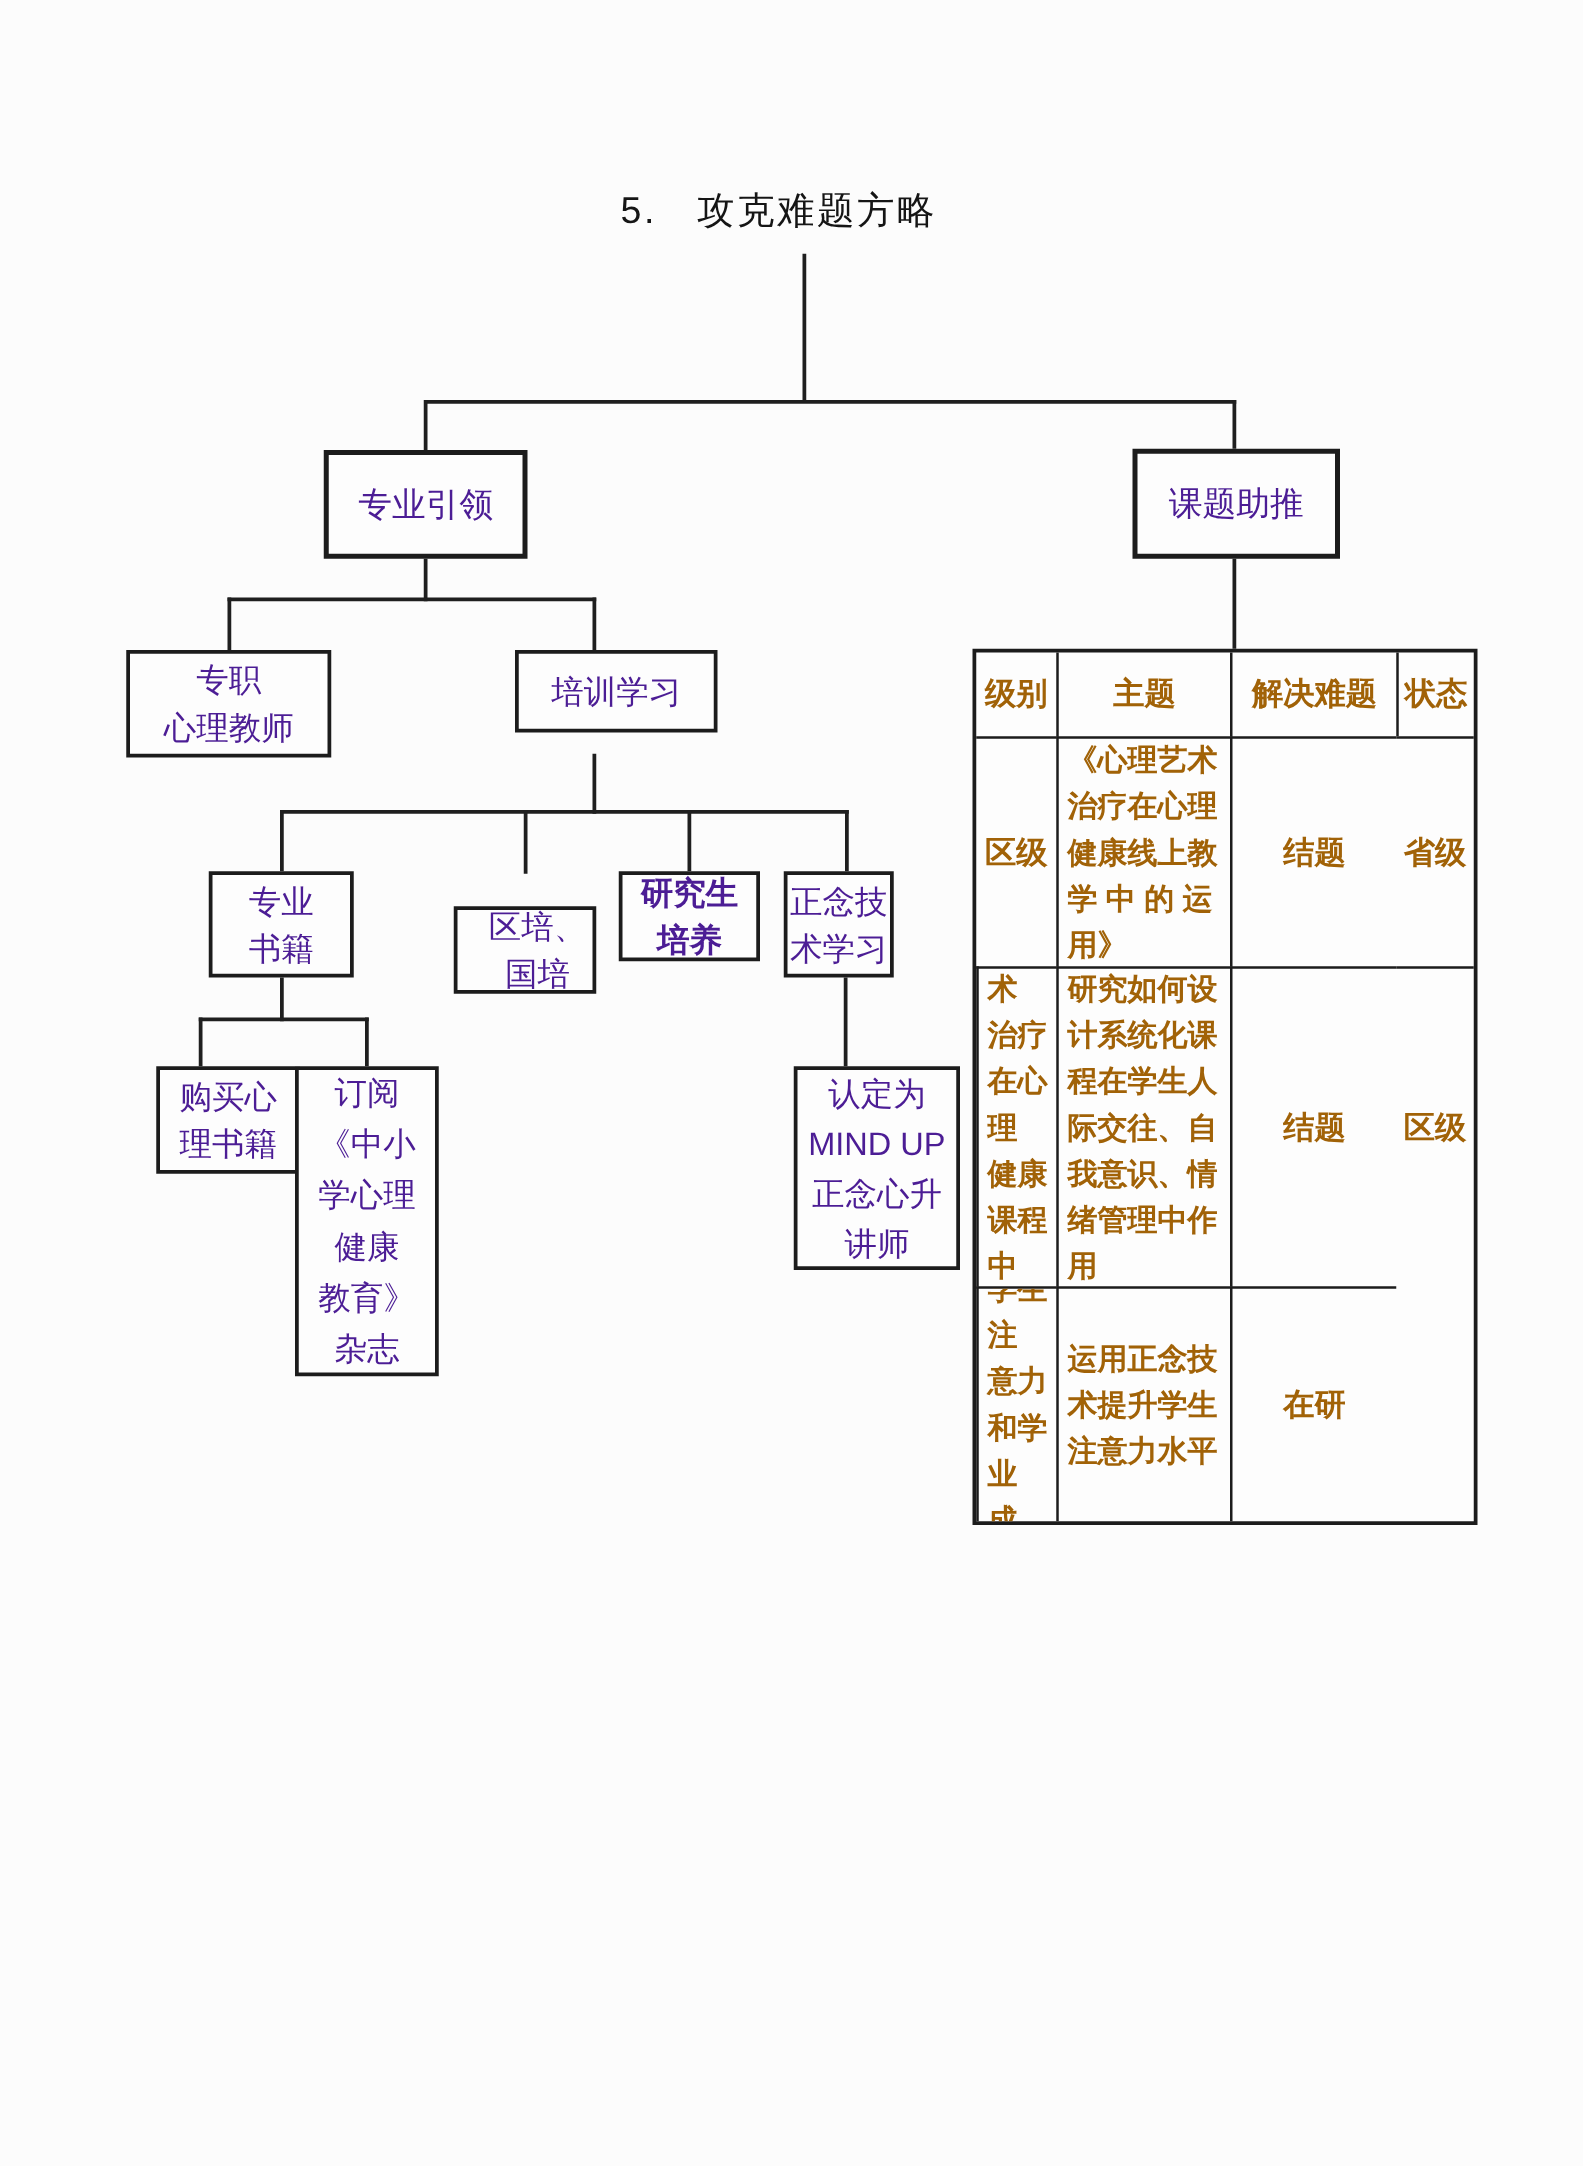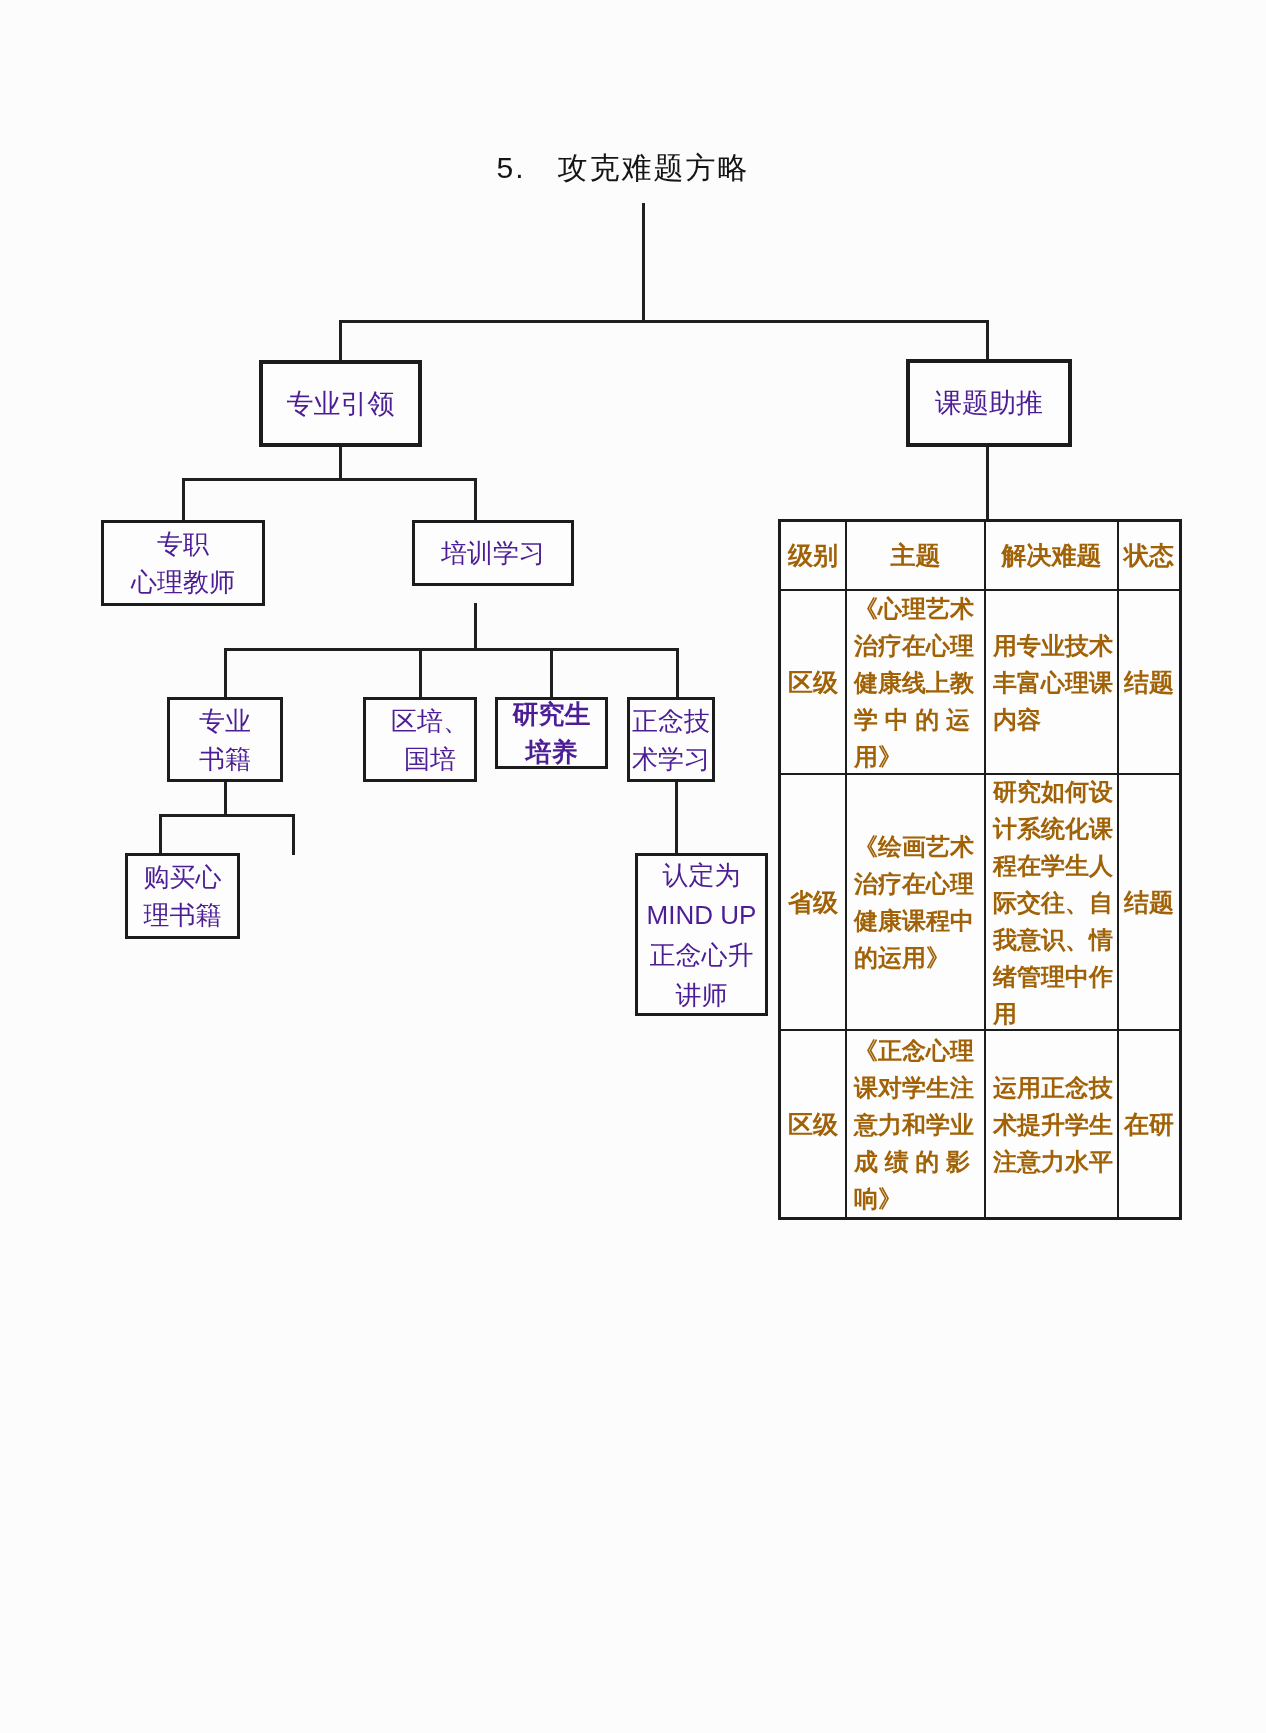--- a/index.html
+++ b/index.html
@@ -114,49 +114,52 @@
 
   <div class="node lvl1" style="left:259px; top:360px; width:163px; height:87px;">专业引领</div>
   <div class="node lvl1" style="left:906px; top:359px; width:166px; height:88px;">课题助推</div>
 
   <div class="node" style="left:101px; top:520px; width:164px; height:86px;">专职
 心理教师</div>
   <div class="node" style="left:412px; top:520px; width:162px; height:66px;">培训学习</div>
 
   <div class="node" style="left:167px; top:697px; width:116px; height:85px;">专业
 书籍</div>
-  <div class="node" style="left:363px; top:697px; width:114px; height:85px;padding-left:20px;">区培、
+  <div class="node" style="left:363px; top:725px; width:114px; height:70px;padding-left:20px;">区培、
 国培</div>
   <div class="node" style="left:495px; top:697px; width:113px; height:72px;font-weight:bold;">研究生
 培养</div>
   <div class="node" style="left:627px; top:697px; width:88px; height:85px;">正念技
 术学习</div>
 
   <div class="node" style="left:103px; top:853px; width:115px; height:86px;margin-left:22px;">购买心
 理书籍</div>
+  <div class="node tall6" style="left:236px; top:853px; width:115px; height:248px;">订阅
+《中小
+学心理
+健康
+教育》
+杂志</div>
   <div class="node tall4" style="left:607px; top:853px; width:133px; height:163px;">认定为
 MIND UP
 正念心升
 讲师</div>
 
   <div class="ptable">
     <div class="cell col1 row1">级别</div>
     <div class="cell row1">主题</div>
     <div class="cell row1">解决难题</div>
     <div class="cell row1">状态</div>
 
     <div class="cell col1">区级</div>
     <div class="cell txt">《心理艺术
 治疗在心理
 健康线上教
 学 中 的 运
 用》</div>
-    <div class="cell txt">用专业技术
-丰富心理课
-内容</div>
     <div class="cell">结题</div>
 
     <div class="cell col1">省级</div>
     <div class="cell txt">《绘画艺术
 治疗在心理
 健康课程中
 的运用》</div>
     <div class="cell txt">研究如何设
 计系统化课
 程在学生人

